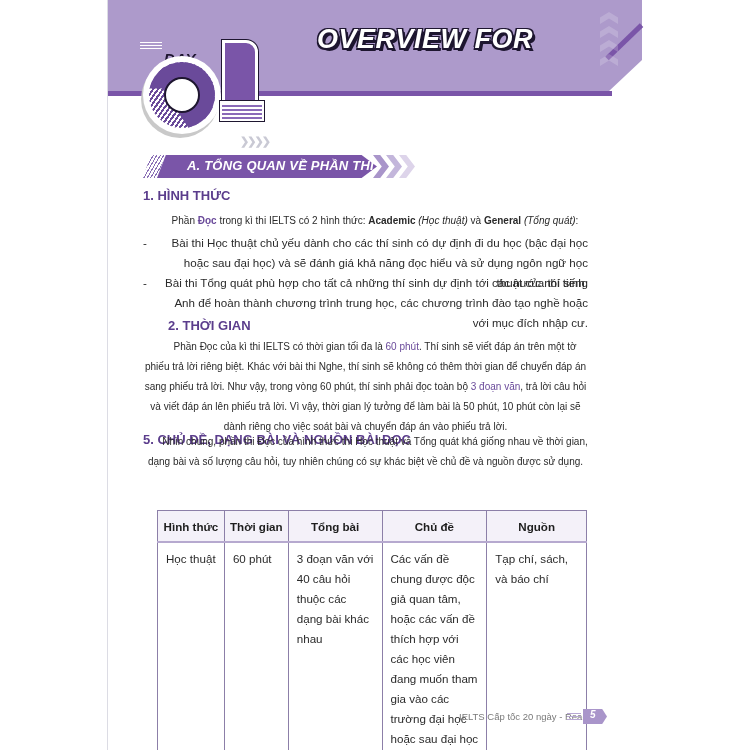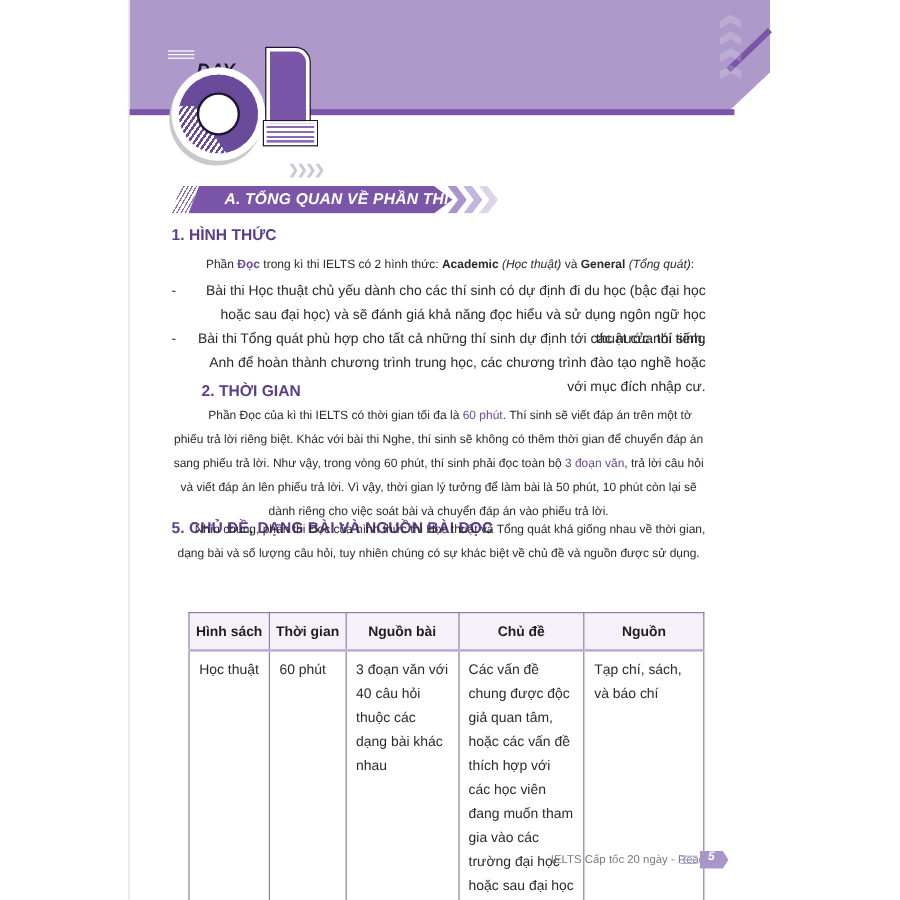--- a/index.html
+++ b/index.html
@@ -69,20 +69,21 @@
   <div class="zero-outer"></div>
   <div class="zero-ring"></div>
   <div class="zero-ring-top"></div>
   <div class="zero-hole"></div>
   <div class="one-shape"></div>
   <div class="one-base"></div>
   <div class="small-chevrons">❯❯❯❯</div>
 </div>
 
 <div class="banner-title">
+  <div>OVERVIEW FOR</div>
 </div>
 
 <div class="section-tag">
   <div class="section-hatch"></div>
   <div class="section-bar"></div>
   <div class="section-bar-label">A. TỔNG QUAN VỀ PHẦN THI ĐỌC</div>
   <div class="section-chev" style="left:230px;background:#a995ca;"></div>
   <div class="section-chev" style="left:243px;background:#c3b6db;"></div>
   <div class="section-chev" style="left:256px;background:#ddd4ea;"></div>
 </div>
@@ -108,23 +109,23 @@
 <table class="info">
   <colgroup>
     <col style="width:67px">
       <col style="width:64px">
       <col style="width:94px">
       <col style="width:105px">
       <col style="width:100px">
   </colgroup>
   <thead>
     <tr>
-      <th>Hình sách</th>
+      <th>Hình thức</th>
       <th>Thời gian</th>
-      <th>Nguồn bài</th>
+      <th>Tổng bài</th>
       <th>Chủ đề</th>
       <th>Nguồn</th>
     </tr>
   </thead>
   <tbody>
     <tr>
       <td>Học thuật</td>
       <td>60 phút</td>
       <td>3 đoạn văn với 40 câu hỏi thuộc các dạng bài khác nhau</td>
       <td>Các vấn đề chung được độc giả quan tâm, hoặc các vấn đề thích hợp với các học viên đang muốn tham gia vào các trường đại học hoặc sau đại học tại nước ngoài</td>

